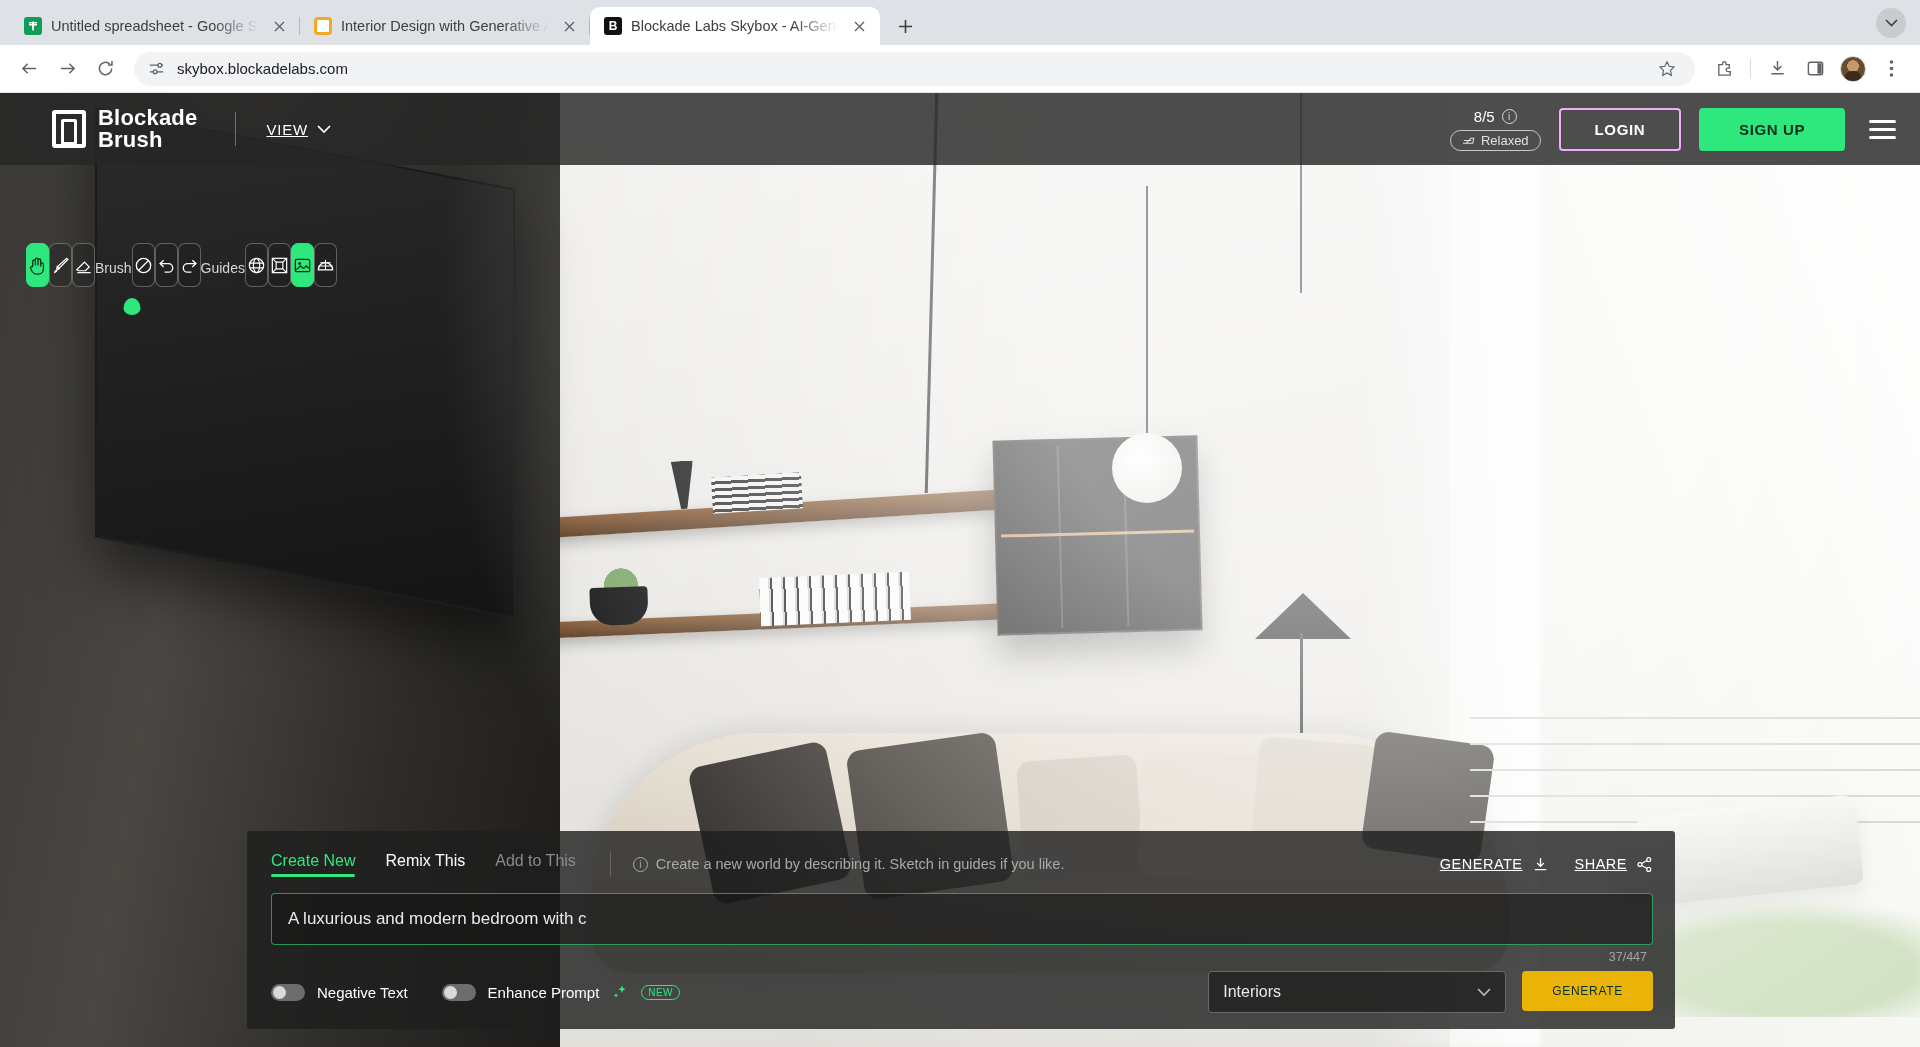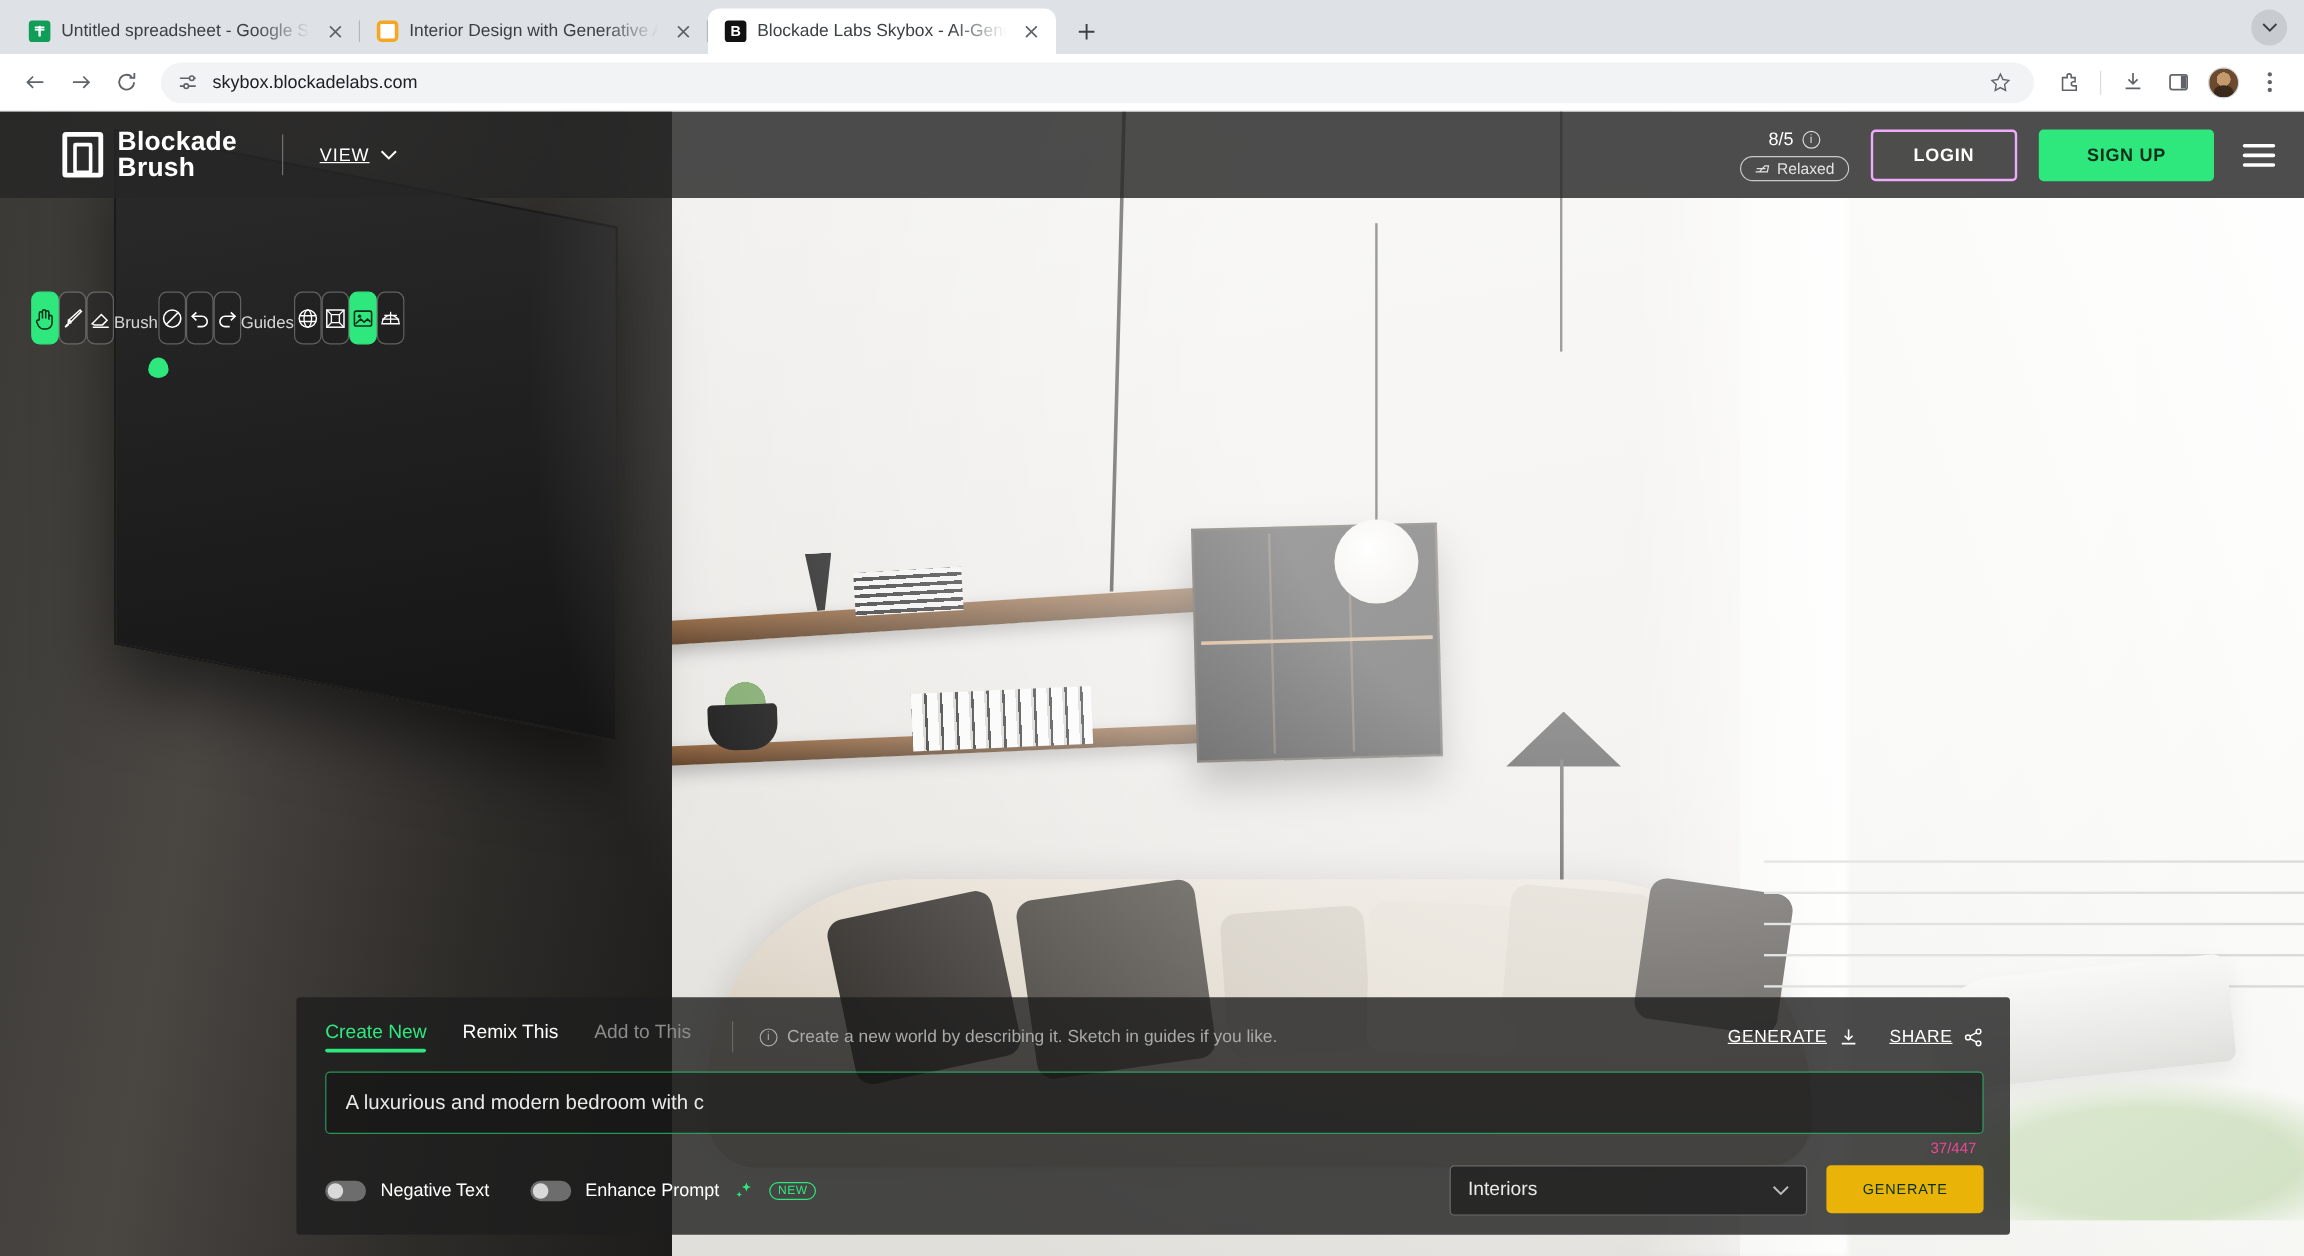--- a/index.html
+++ b/index.html
@@ -244,21 +244,21 @@
           letter-spacing:.5px; }
   .pact span { text-decoration: underline; }
 
   .promptwrap { position:relative; margin-top:10px; }
   .prompt {
     width:100%; height:52px; background: rgba(20,20,20,.55);
     border:1px solid #2ee87e99; border-radius:4px; color:#e9e9e9;
     font-size:17px; padding: 0 16px; font-family:"Liberation Sans", sans-serif;
     outline:none;
   }
-  .counter { position:absolute; right:6px; bottom:-19px; color:#ec4899; font-size:12.5px; }
+  .counter { position:absolute; right:6px; bottom:-19px; color:#a3a3a3; font-size:12.5px; }
 
   .panel-bottom { margin-top:26px; display:flex; align-items:center; }
   .toggle-row { display:flex; align-items:center; gap:12px; margin-right:34px; }
   .toggle { width:34px; height:17px; border-radius:10px; background:#6d6d6d; position:relative; }
   .toggle i { position:absolute; left:2px; top:2px; width:13px; height:13px; border-radius:50%;
               background:#d9d9d9; display:block; }
   .toggle-lbl { color:#fff; font-size:15px; }
   .newbadge { border:1px solid #2ee87e; color:#2ee87e; border-radius:9px;
               font-size:10px; padding:1px 6px; letter-spacing:.4px; }
   .bottom-right { margin-left:auto; display:flex; align-items:flex-start; gap:16px; }

